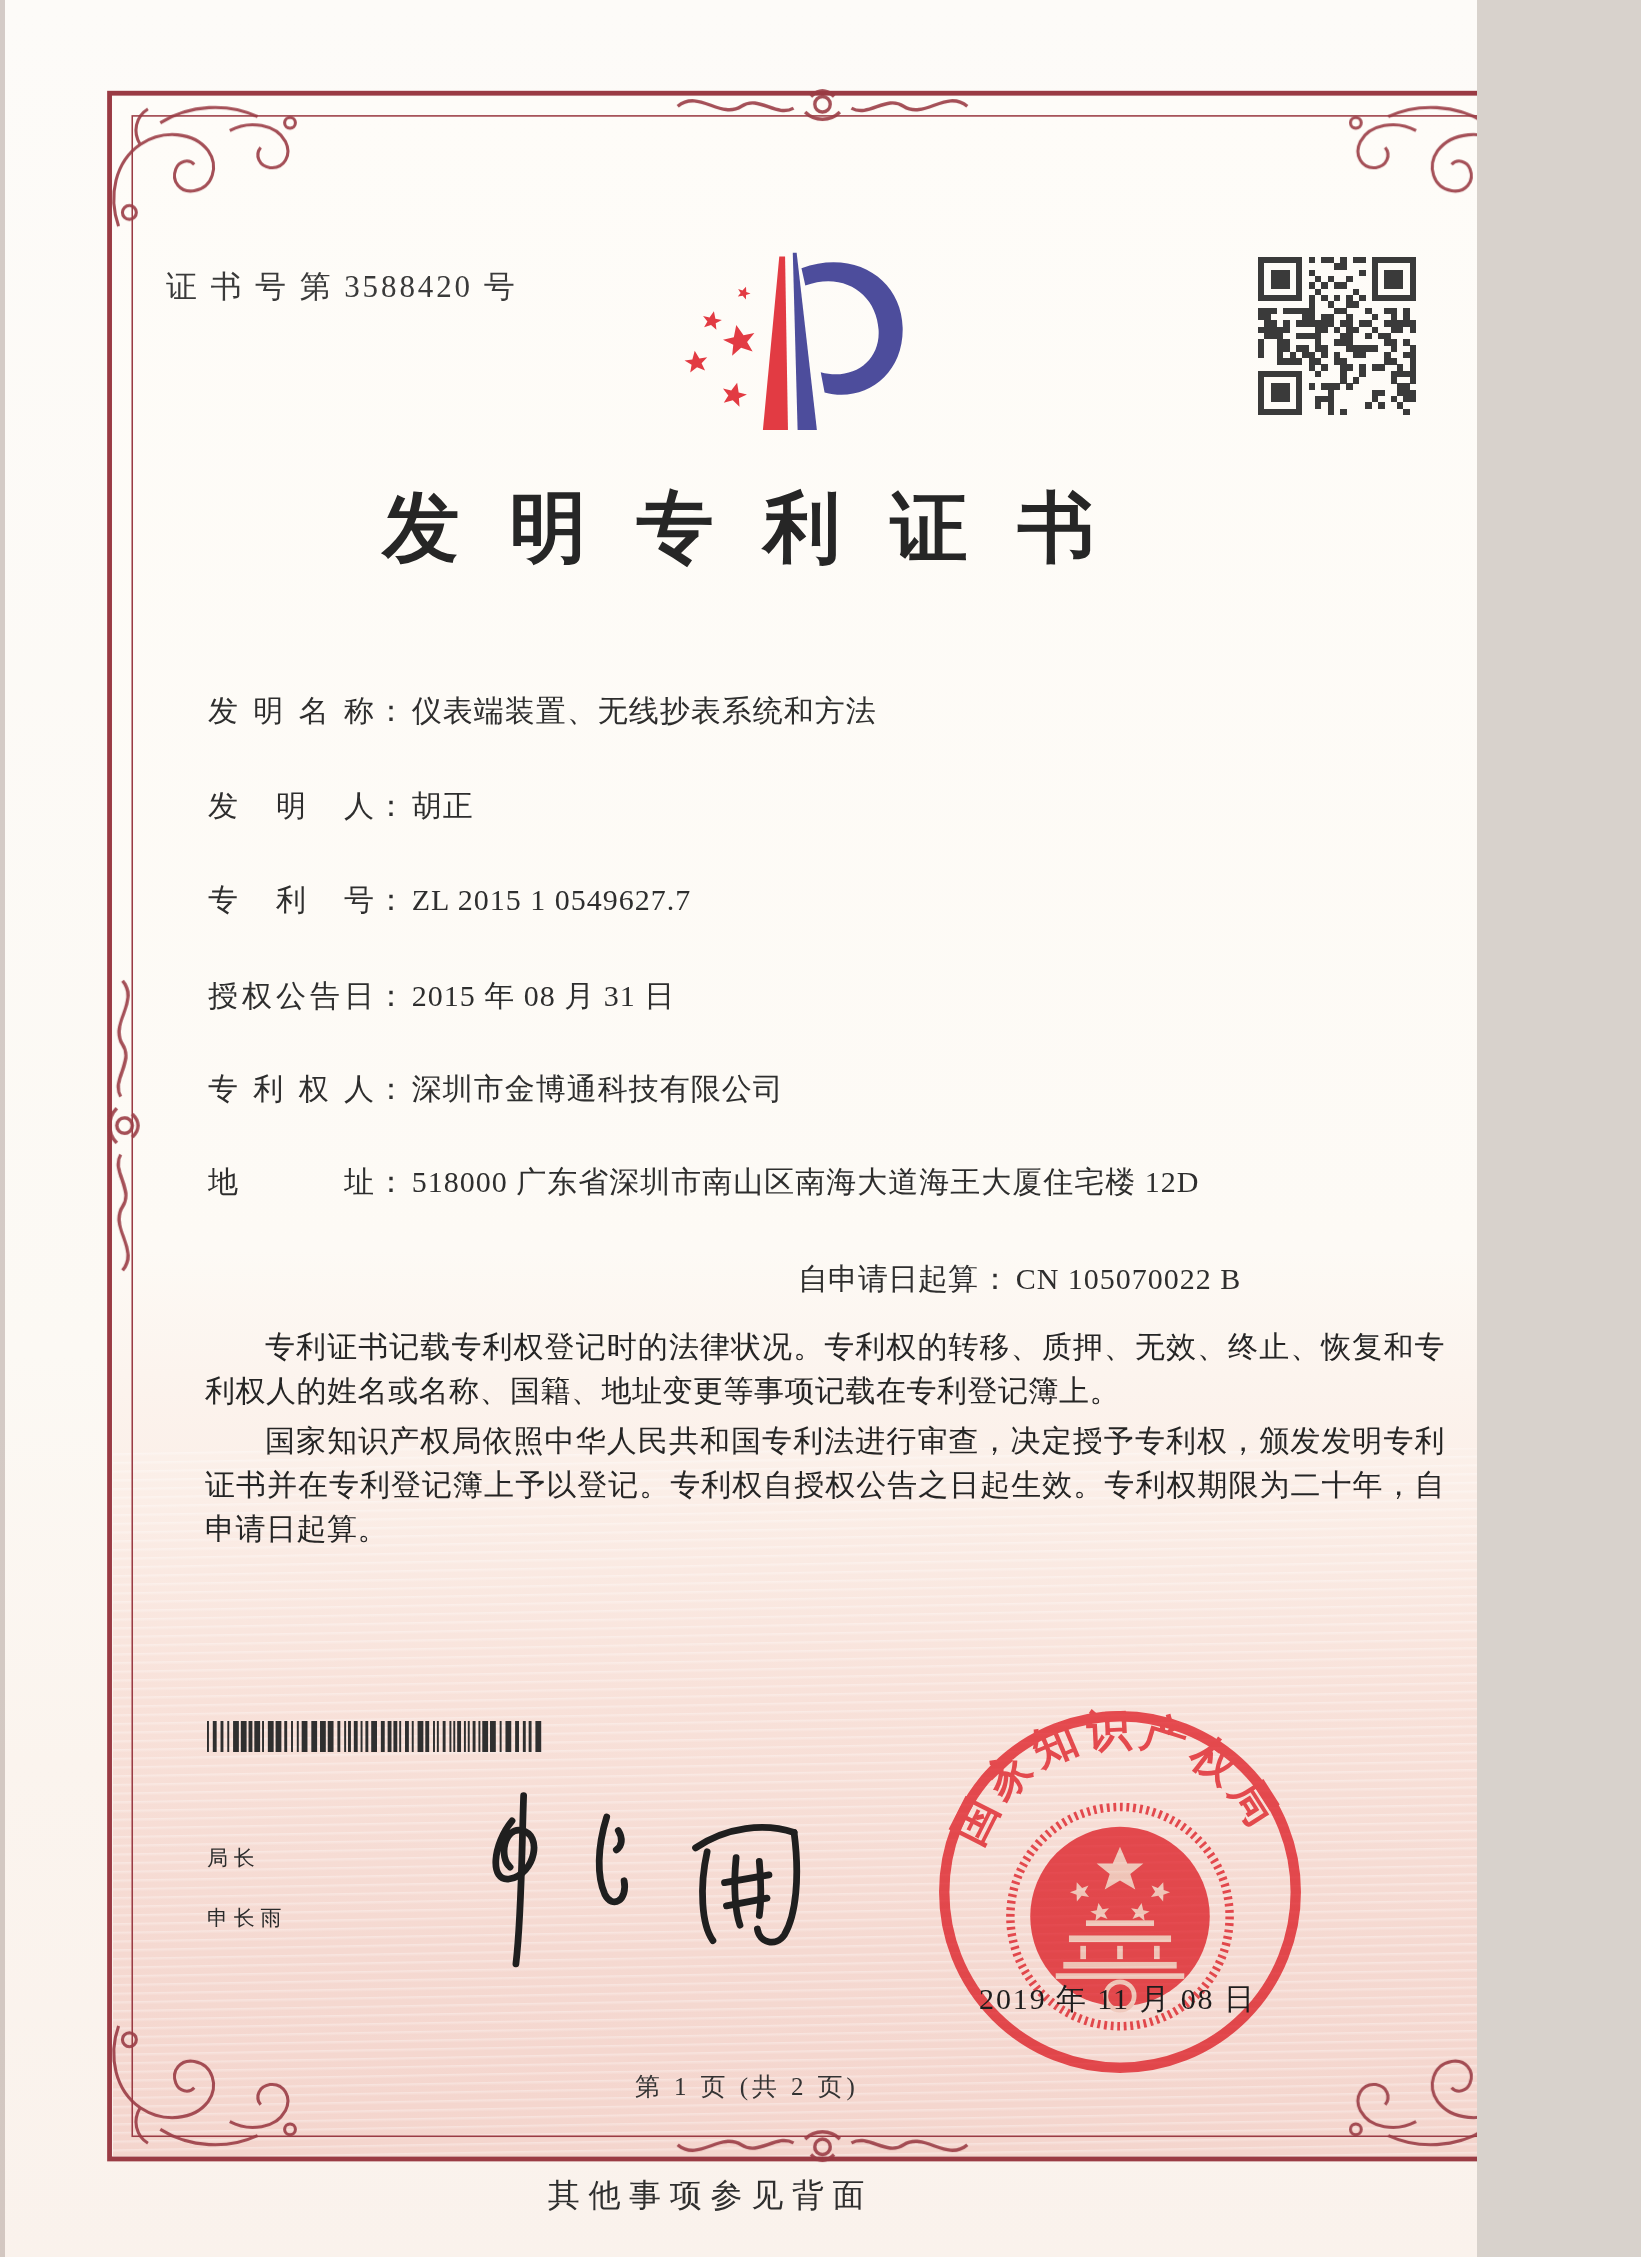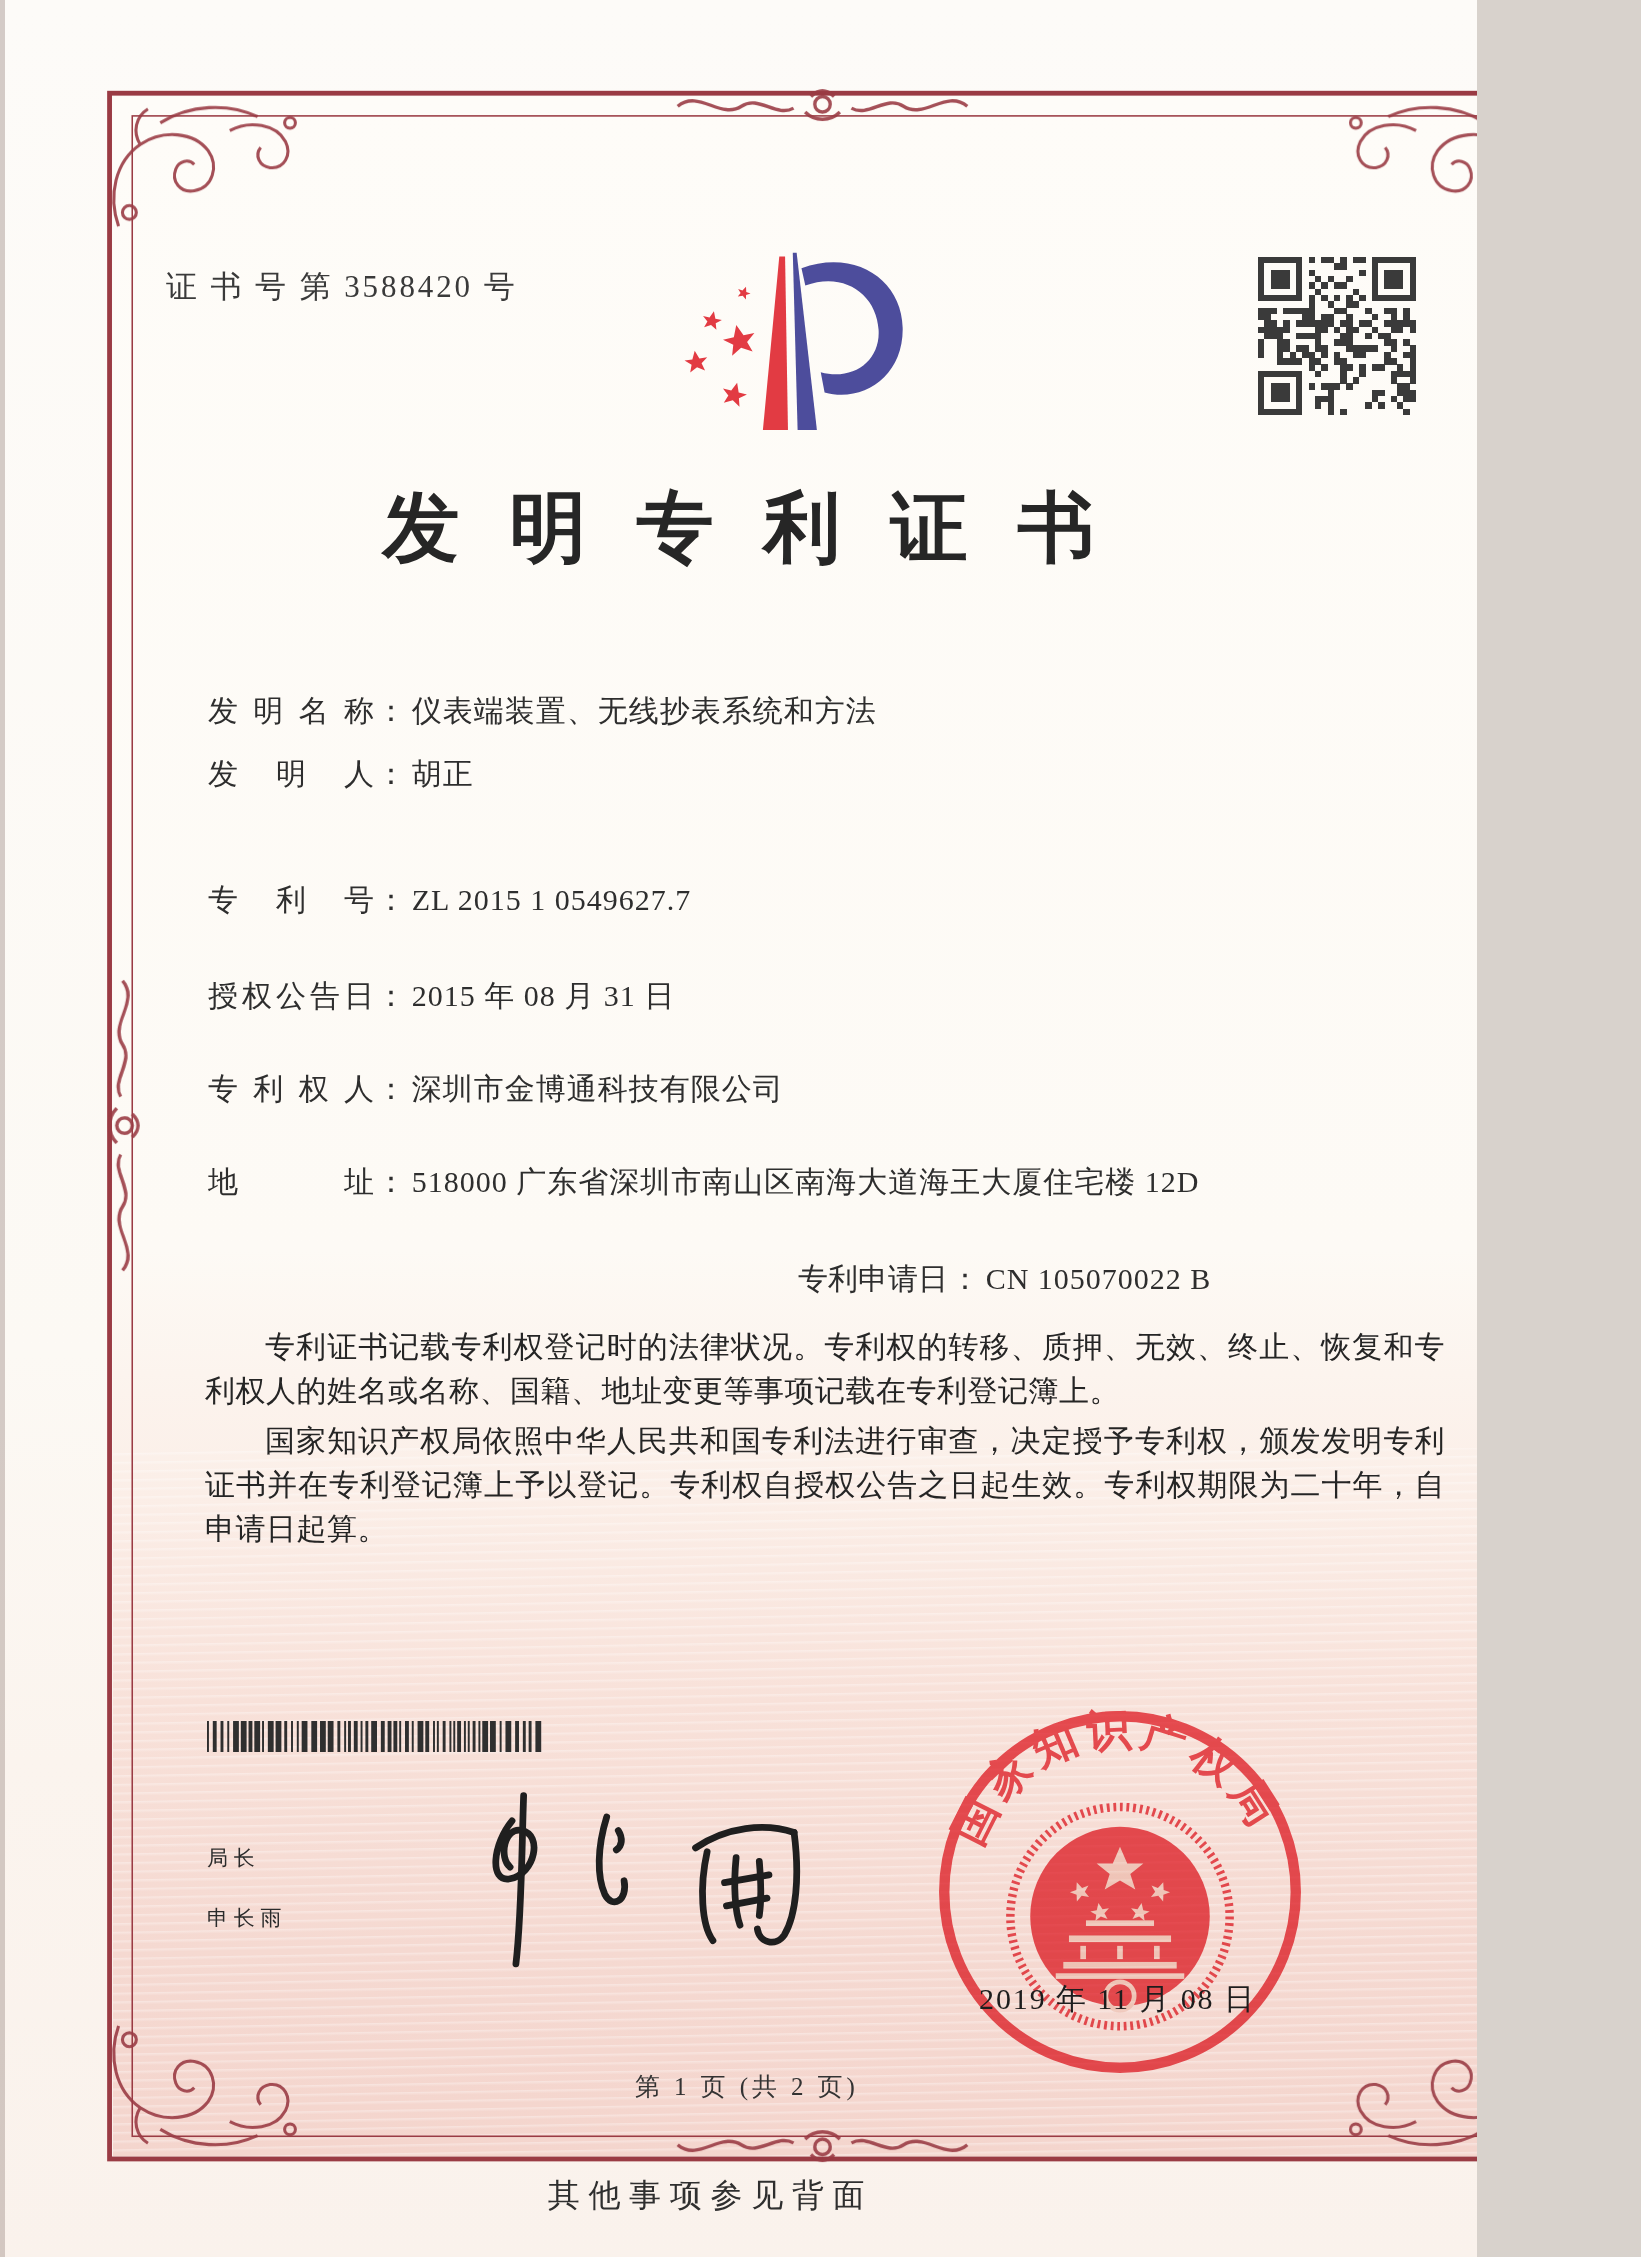--- a/index.html
+++ b/index.html
@@ -398,37 +398,37 @@
       <rect x="11" y="24" width="1.02" height="1.02" fill="#3a3a3a"></rect>
       <rect x="13" y="24" width="1.02" height="1.02" fill="#3a3a3a"></rect>
       <rect x="23" y="24" width="1.02" height="1.02" fill="#3a3a3a"></rect>
     </svg>
 
   <div class="abs row" style="top:691px">
     <span class="flabel">发明名称</span><span class="colon">：</span><span class="fvalue">仪表端装置、无线抄表系统和方法</span>
   </div>
 
   <div class="abs title">发明专利证书</div>
-  <div class="abs row" style="top:754px">
+  <div class="abs row" style="top:786px">
     <span class="flabel">发明人</span><span class="colon">：</span><span class="fvalue">胡正</span>
   </div>
   <div class="abs row" style="top:880px">
     <span class="flabel">专利号</span><span class="colon">：</span><span class="fvalue">ZL 2015 1 0549627.7</span>
   </div>
   <div class="abs row" style="top:976px">
     <span class="flabel">授权公告日</span><span class="colon">：</span><span class="fvalue">2015 年 08 月 31 日</span>
   </div>
   <div class="abs row" style="top:1069px">
     <span class="flabel">专利权人</span><span class="colon">：</span><span class="fvalue">深圳市金博通科技有限公司</span>
   </div>
   <div class="abs row" style="top:1162px">
     <span class="flabel">地址</span><span class="colon">：</span><span class="fvalue">518000 广东省深圳市南山区南海大道海王大厦住宅楼 12D</span>
   </div>
   <div class="abs row2col" style="top:1259px">
-    <span>专利申请日</span><span class="colon">：</span><span class="fvalue">CN 105070022 B</span>
+    <span>自申请日起算</span><span class="colon">：</span><span class="fvalue">CN 105070022 B</span>
   </div>
 
   <div class="abs paras">
     <p>专利证书记载专利权登记时的法律状况。专利权的转移、质押、无效、终止、恢复和专利权人的姓名或名称、国籍、地址变更等事项记载在专利登记簿上。</p>
     <p>国家知识产权局依照中华人民共和国专利法进行审查，决定授予专利权，颁发发明专利证书并在专利登记簿上予以登记。专利权自授权公告之日起生效。专利权期限为二十年，自申请日起算。</p>
   </div>
 
   <svg id="barcode-svg" class="abs" style="left:207px;top:1721px;" width="340" height="31" viewBox="0 0 352 32" preserveAspectRatio="none">
       <rect x="0" y="0" width="2" height="32" fill="#2f2f2f"></rect>
       <rect x="6" y="0" width="4" height="32" fill="#2f2f2f"></rect>

